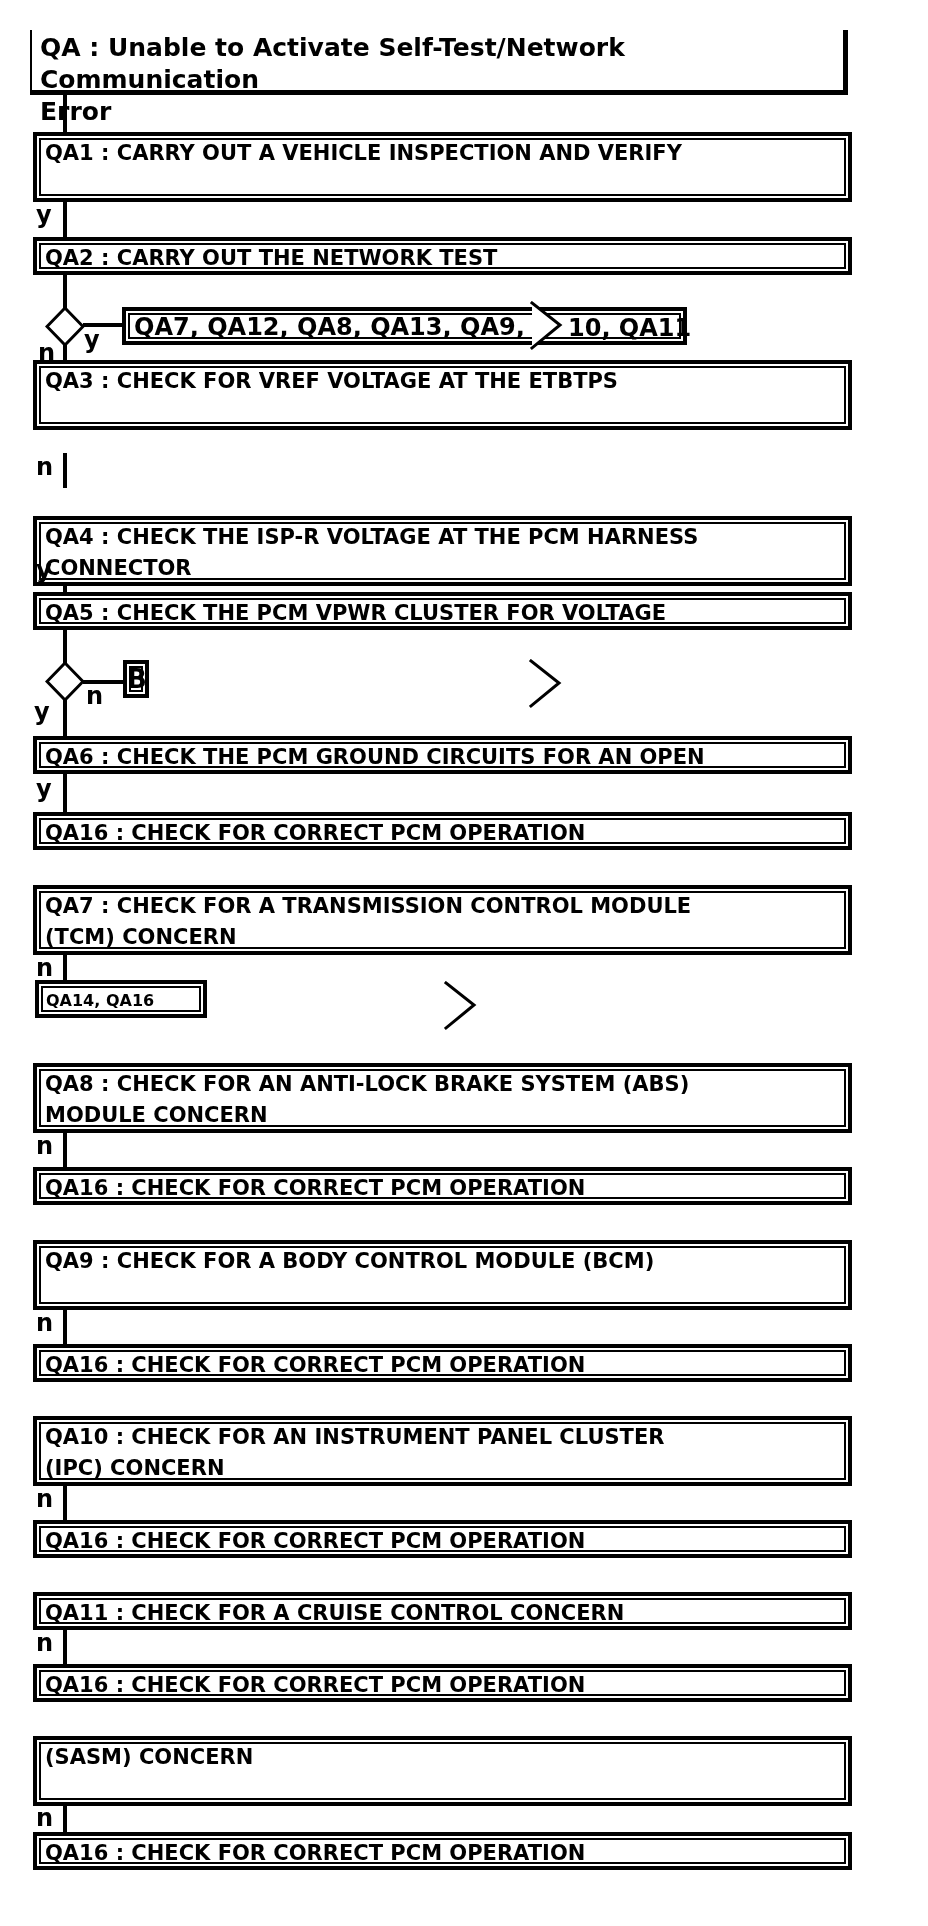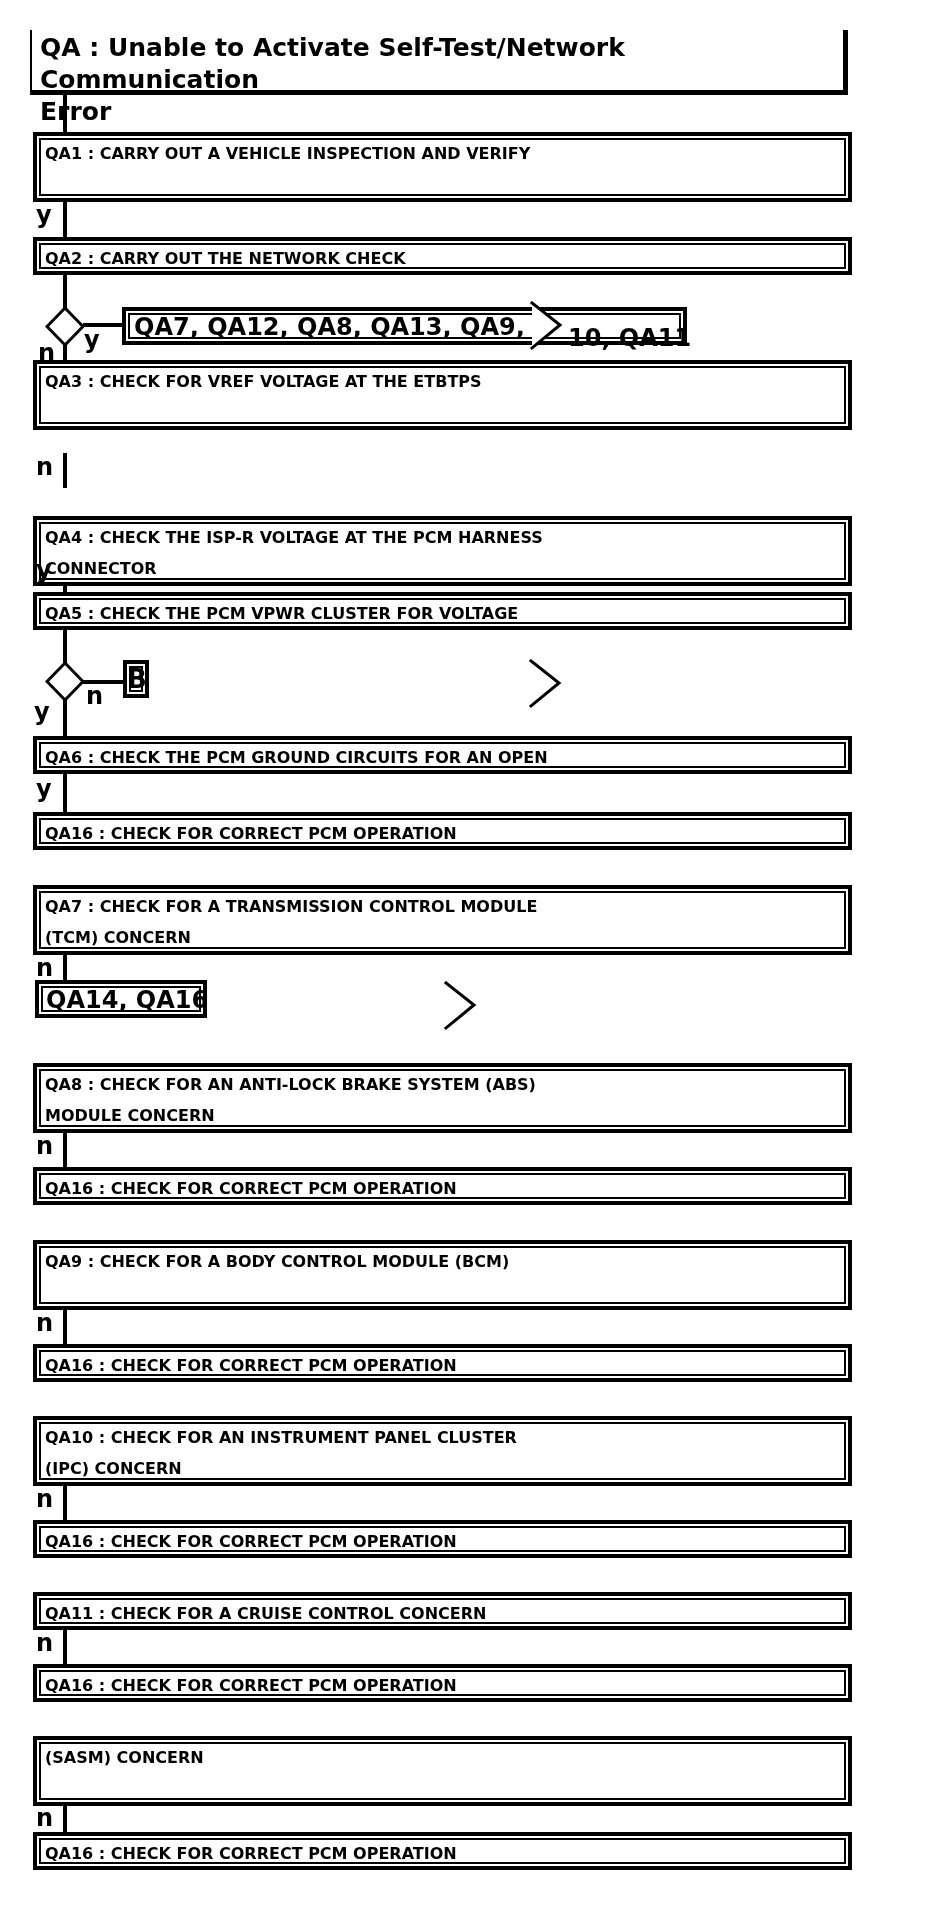--- a/index.html
+++ b/index.html
@@ -6,21 +6,21 @@
   .canvas {
     position:relative; width:928px; height:1926px; background:#fff;
     font-family:"DejaVu Sans", sans-serif; font-weight:bold; color:#000;
     overflow:hidden;
   }
   
   .node {
     position:absolute; left:33px; width:819px; box-sizing:border-box;
     background:#fff; border:4px solid #000;
     box-shadow: inset 0 0 0 2px #fff, inset 0 0 0 4px #000;
-    font-size:16px; line-height:31px; padding:2px 4px 8px 8px;
+    font-size:21px; line-height:31px; padding:2px 4px 8px 8px;
     z-index:1; white-space:nowrap;
   }
   .h2 { height:70px; }
   .h1 { height:38px; }
   .node .ln { white-space:nowrap; }
   
   .title-box {
     position:absolute; left:30px; top:30px; width:818px; height:65px;
     box-sizing:border-box; background:#fff;
     border-left:2px solid #000; border-right:5px solid #000; border-bottom:5px solid #000;
@@ -32,25 +32,25 @@
   .diamond { position:absolute; z-index:2; }
   .chev { position:absolute; z-index:5; }
   
   .list-box {
     left:122px; width:565px; position:absolute; box-sizing:border-box;
     background:#fff; border:4px solid #000;
     box-shadow: inset 0 0 0 2px #fff, inset 0 0 0 4px #000;
     font-size:24px; line-height:29px; padding:2px 0 0 8px; z-index:1;
   }
   .list-before { display:inline-block; max-width:404px; overflow:hidden; white-space:nowrap; vertical-align:top; }
-  .list-after { position:absolute; left:442px; top:13px; white-space:nowrap; }
+  .list-after { position:absolute; left:442px; top:3px; white-space:nowrap; }
   .tag-box {
     position:absolute; box-sizing:border-box; background:#fff;
     border:4px solid #000; box-shadow: inset 0 0 0 2px #fff, inset 0 0 0 4px #000;
-    font-size:24px; line-height:29px; padding:2px 4px 0 7px; z-index:1; white-space:nowrap;
+    font-size:16px; line-height:29px; padding:2px 4px 0 7px; z-index:1; white-space:nowrap;
   }
 </style>
 </head>
 <body>
 
 <div class="canvas">
 
   <div class="title-box">
     <div class="ln">QA : Unable to Activate Self-Test/Network Communication</div>
     <div class="ln">Error</div>
@@ -74,21 +74,21 @@
 
   <div class="hline" style="left:83px;top:323px;width:39px"></div>
   <div class="hline" style="left:83px;top:680px;width:40px"></div>
 
   <div class="node h2" style="top:132px">
     <div class="ln">QA1 : CARRY OUT A VEHICLE INSPECTION AND VERIFY</div>
   </div>
   <div class="blabel" style="left:36px;top:203px">y</div>
 
   <div class="node h1" style="top:237px">
-    <div class="ln">QA2 : CARRY OUT THE NETWORK CHECK</div>
+    <div class="ln">QA2 : CARRY OUT THE NETWORK TEST</div>
   </div>
 
   <svg class="diamond" style="left:45px;top:306px" width="40" height="41">
     <polygon points="20,2 38,20.5 20,39 2,20.5" fill="#ffffff" stroke="#000000" stroke-width="3"></polygon>
   </svg>
   <div class="blabel" style="left:84px;top:328px">y</div>
   <div class="blabel" style="left:38px;top:341px">n</div>
 
   <div class="list-box h1" style="top:307px;height:38px">
     <span class="list-before">QA7, QA12, QA8, QA13, QA9, C</span>

